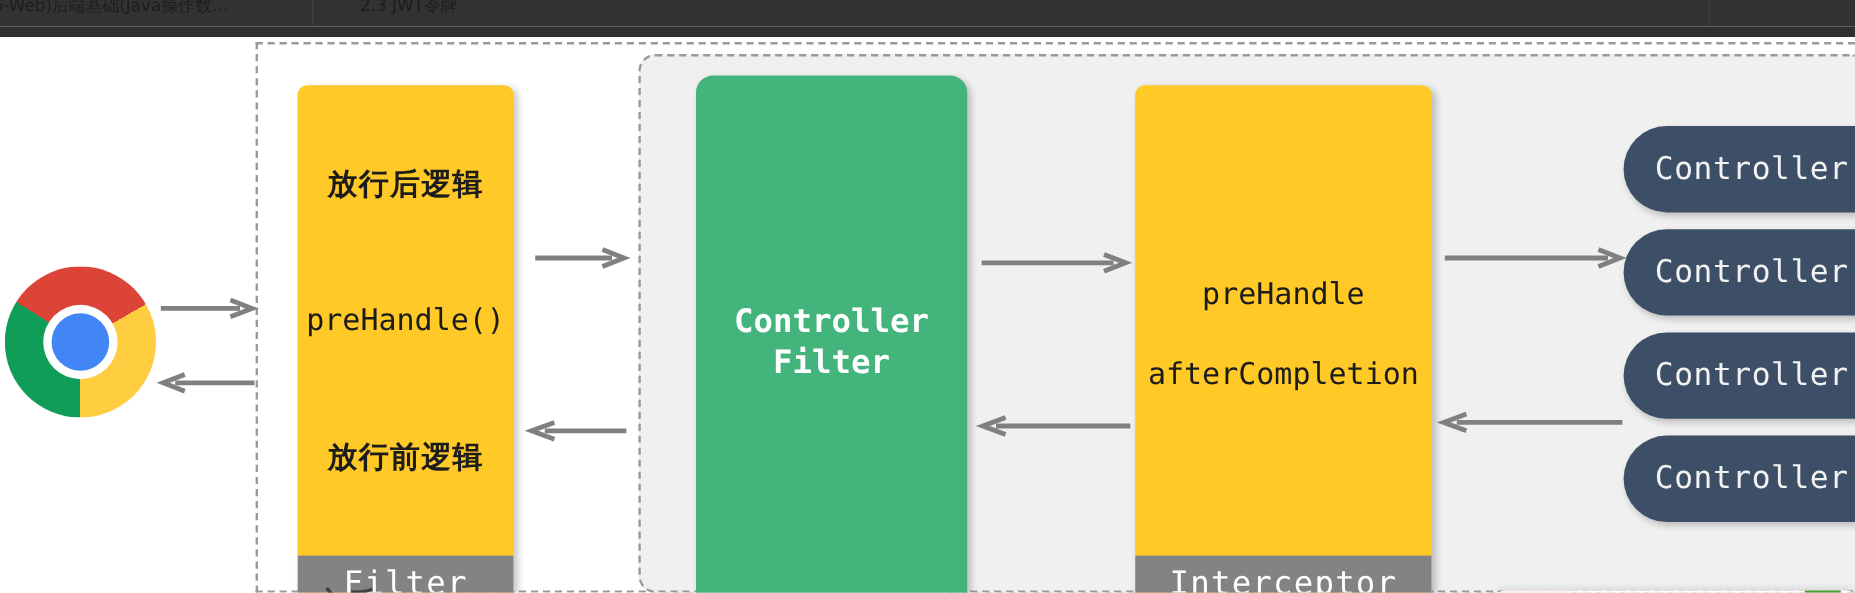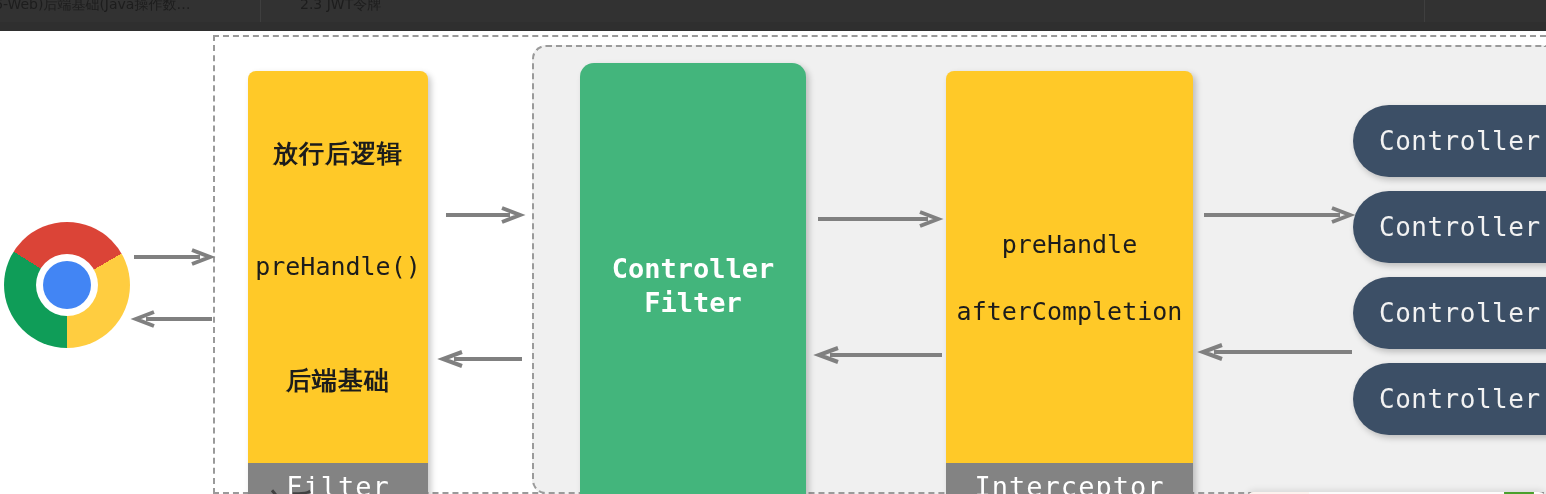--- a/index.html
+++ b/index.html
@@ -325,21 +325,21 @@
       <svg width="78" height="16" viewBox="0 0 78 16">
         <line x1="12" y1="8" x2="78" y2="8" stroke="#808080" stroke-width="4"></line>
         <polyline points="20,1 2,8 20,15" fill="none" stroke="#808080" stroke-width="4" stroke-linejoin="miter"></polyline>
       </svg>
     </div>
 
     <div class="proc-box" id="filter-box">
       <div class="proc-body">
         <div class="proc-line cjk">放行后逻辑</div>
         <div class="proc-line">preHandle()</div>
-        <div class="proc-line cjk">后端基础</div>
+        <div class="proc-line cjk">放行前逻辑</div>
       </div>
       <div class="proc-footer">Filter</div>
     </div>
 
     <div class="clipped-glyph">之后</div>
 
     <div class="arrow" style="left:446px; top:176px; width:76px;">
       <svg width="76" height="16" viewBox="0 0 76 16">
         <line x1="0" y1="8" x2="64" y2="8" stroke="#808080" stroke-width="4"></line>
         <polyline points="56,1 74,8 56,15" fill="none" stroke="#808080" stroke-width="4" stroke-linejoin="miter"></polyline>

